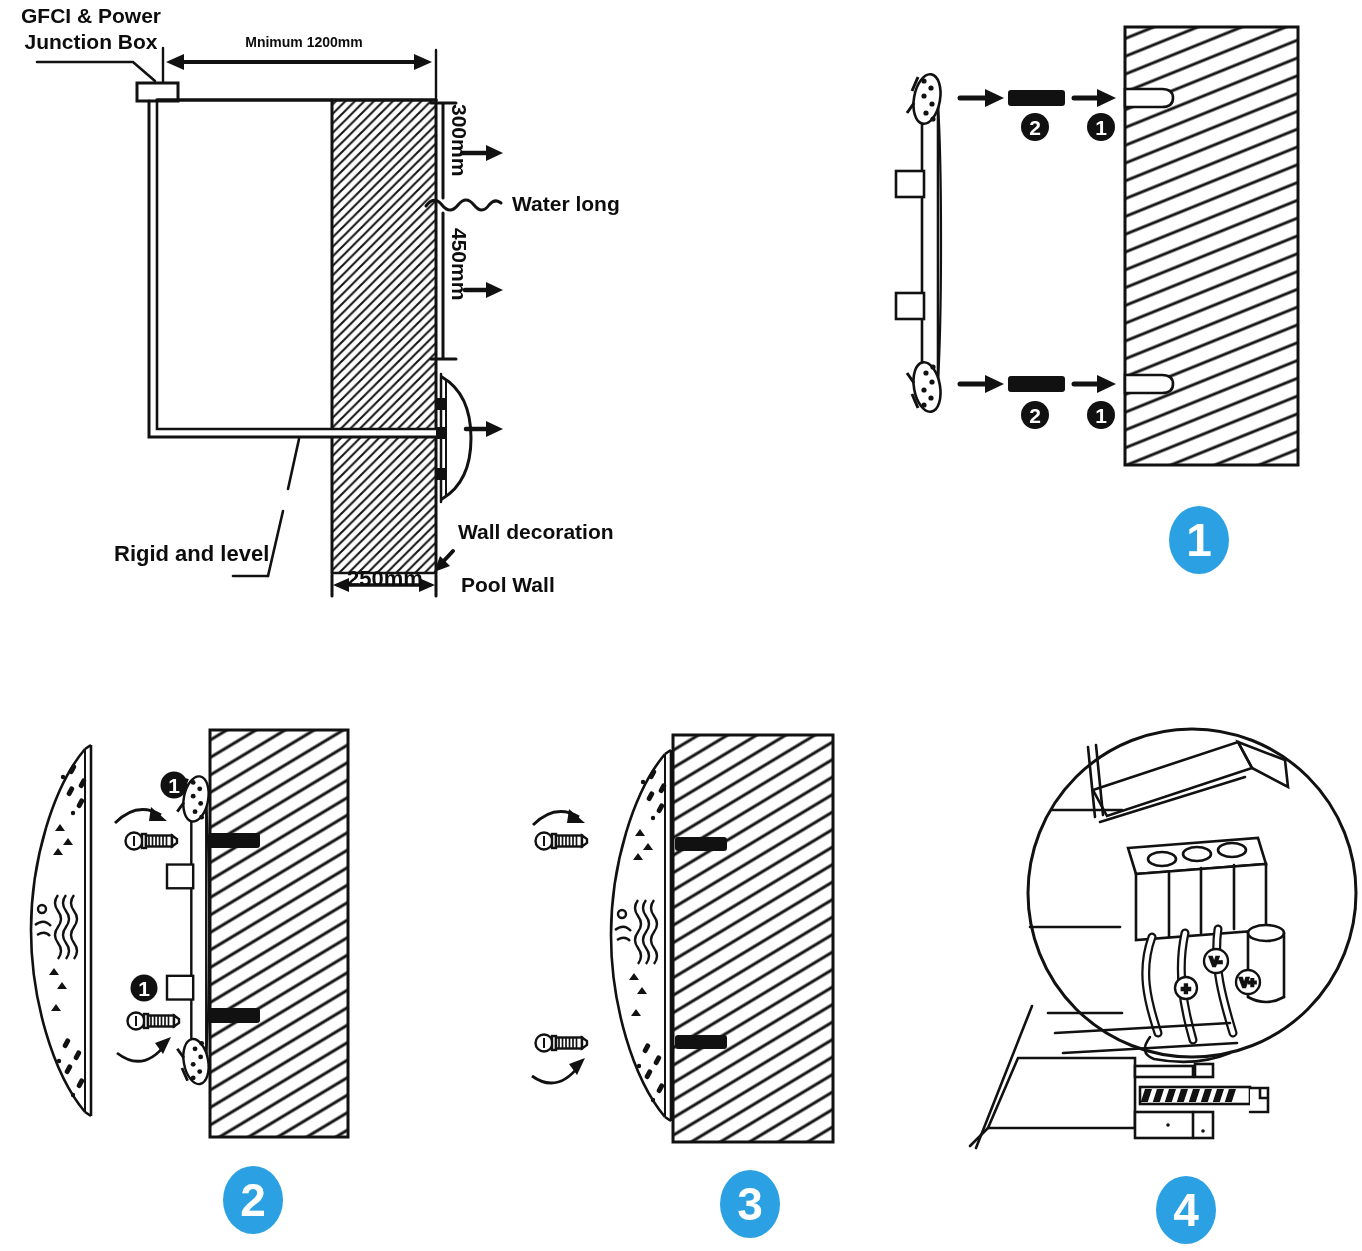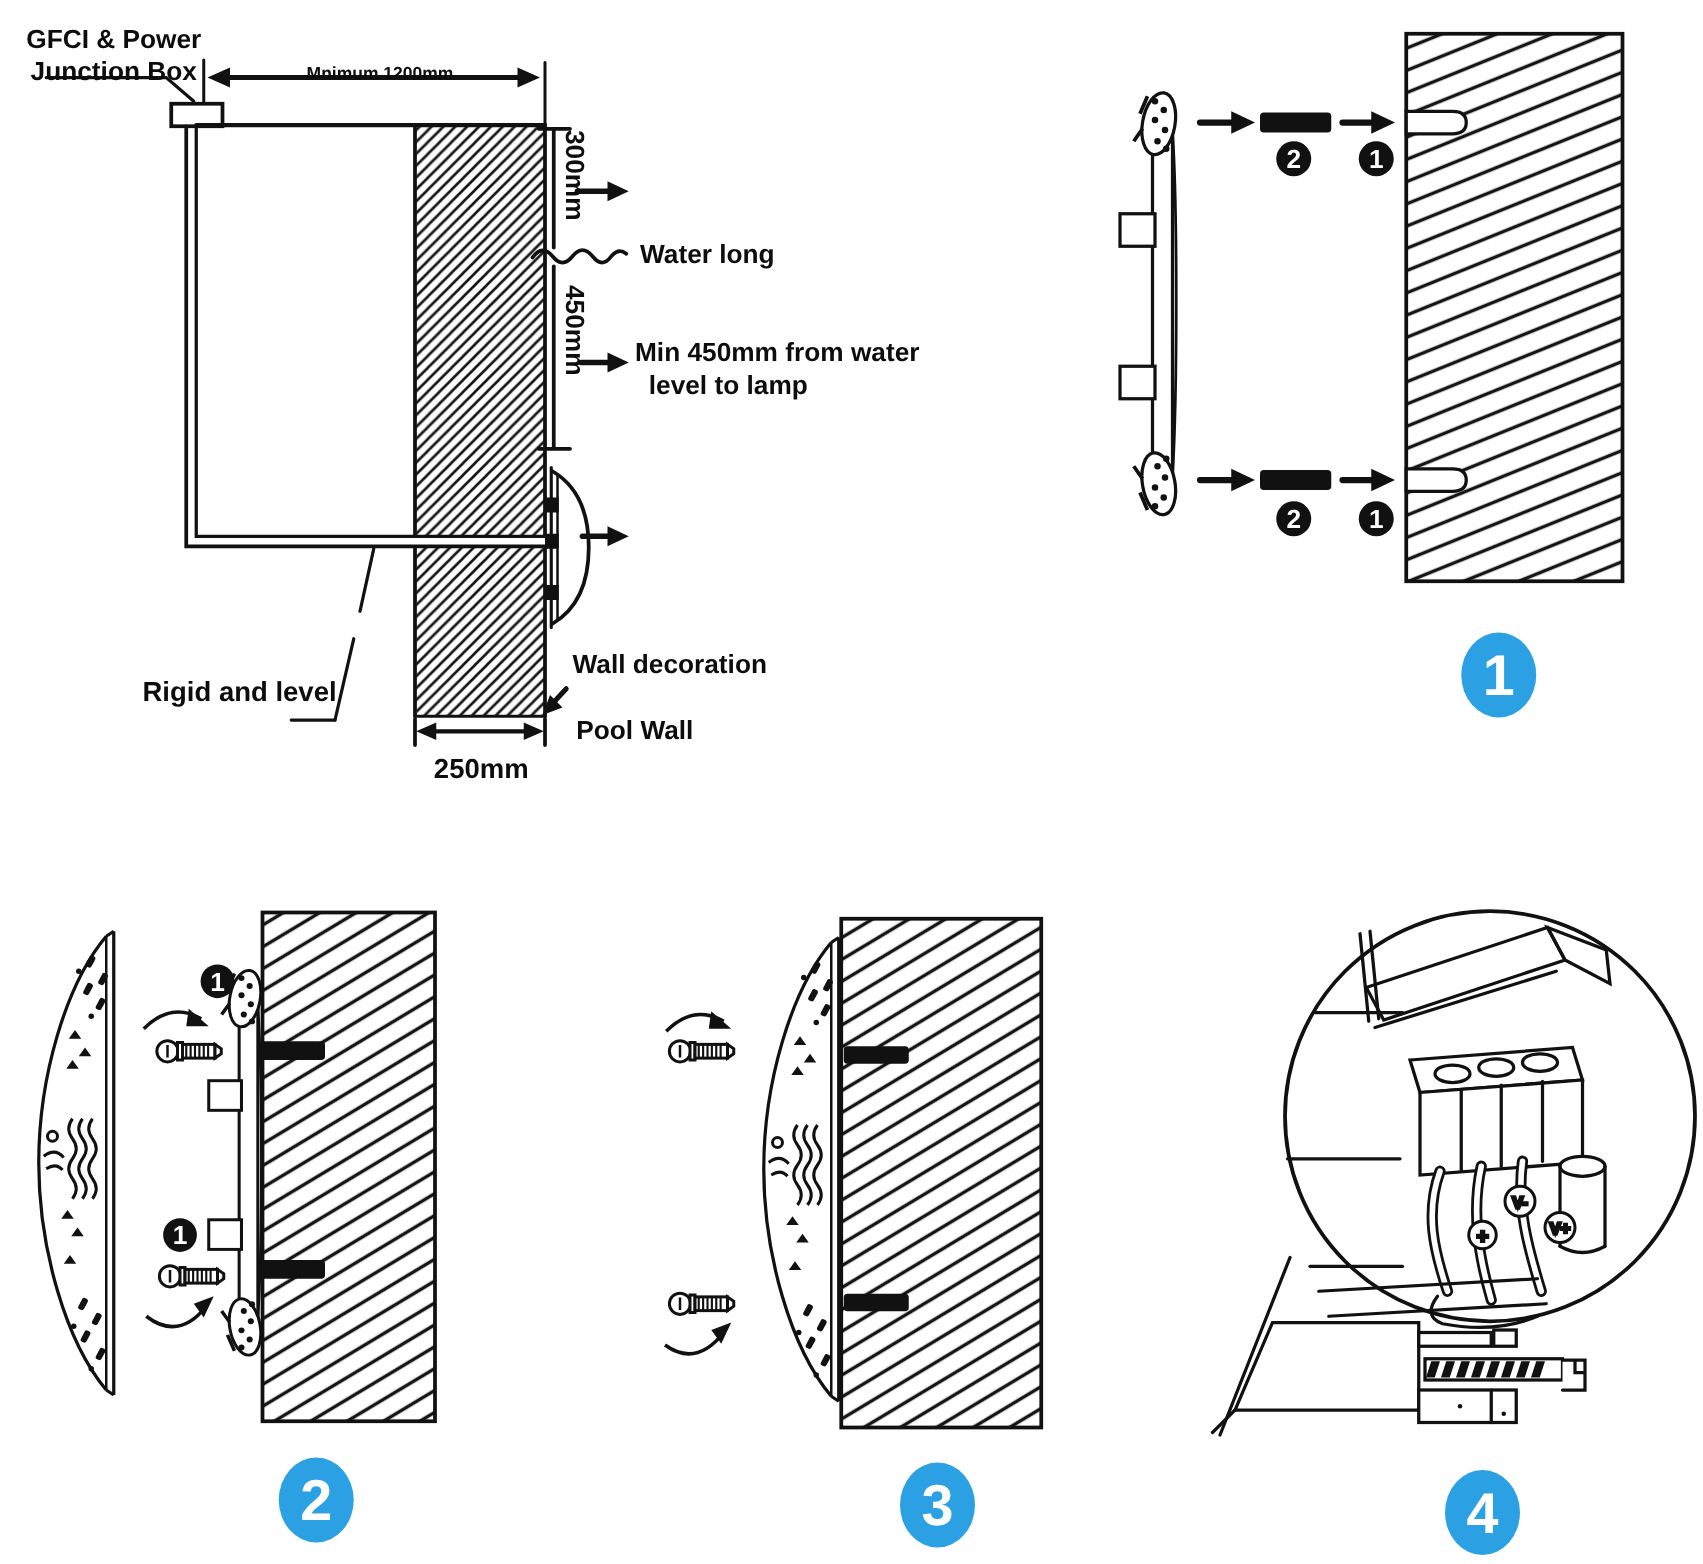--- a/index.html
+++ b/index.html
@@ -2,21 +2,21 @@
 <html><head>
 <meta charset="utf-8">
 <style>
   html,body{margin:0;padding:0;background:#fff;}
   #canvas{
     position:relative;width:1362px;height:1251px;background:#ffffff;
     font-family:"Liberation Sans", sans-serif;color:#0d0d0d;overflow:hidden;
   }
   .abs{position:absolute;}
   .lbl{font-weight:bold;font-size:21px;line-height:26px;color:#0d0d0d;white-space:nowrap;}
-  .lbl.center{text-align:center;margin-top:16px;}
+  .lbl.center{text-align:center;}
   .rot90{transform:rotate(90deg);transform-origin:left top;}
   svg{display:block;}
   svg text{font-family:"Liberation Sans", sans-serif;font-weight:bold;}
   .badge-digit{fill:#ffffff;font-size:46px;}
   .marker-digit{fill:#ffffff;font-size:21px;}
   .wire-digit{fill:#0d0d0d;font-size:13px;}
 </style>
 </head>
 <body>
 
@@ -388,22 +388,18 @@
   </svg>
 
   <div class="abs lbl center" style="left:6px;top:3px;width:170px">
     <div>GFCI &amp; Power</div>
     <div>Junction Box</div>
   </div>
   <div class="abs lbl center" style="left:206px;top:29px;width:196px;font-size:14px">Mnimum 1200mm</div>
   <div class="abs lbl rot90" style="left:472px;top:104px;font-size:21px">300mm</div>
   <div class="abs lbl" style="left:512px;top:191px">Water long</div>
   <div class="abs lbl rot90" style="left:472px;top:228px;font-size:21px">450mm</div>
-  <div class="abs lbl" style="left:508px;top:270px">
-    <div>Min 450mm from water</div>
-    <div style="padding-left:11px">level to lamp</div>
-  </div>
   <div class="abs lbl" style="left:114px;top:541px;font-size:22px">Rigid and level</div>
   <div class="abs lbl" style="left:458px;top:519px">Wall decoration</div>
   <div class="abs lbl" style="left:461px;top:572px">Pool Wall</div>
-  <div class="abs lbl center" style="left:344px;top:586px;width:82px;font-size:22px">250mm</div>
+  <div class="abs lbl center" style="left:344px;top:566px;width:82px;font-size:22px">250mm</div>
 
 </div>
 
 </body></html>

